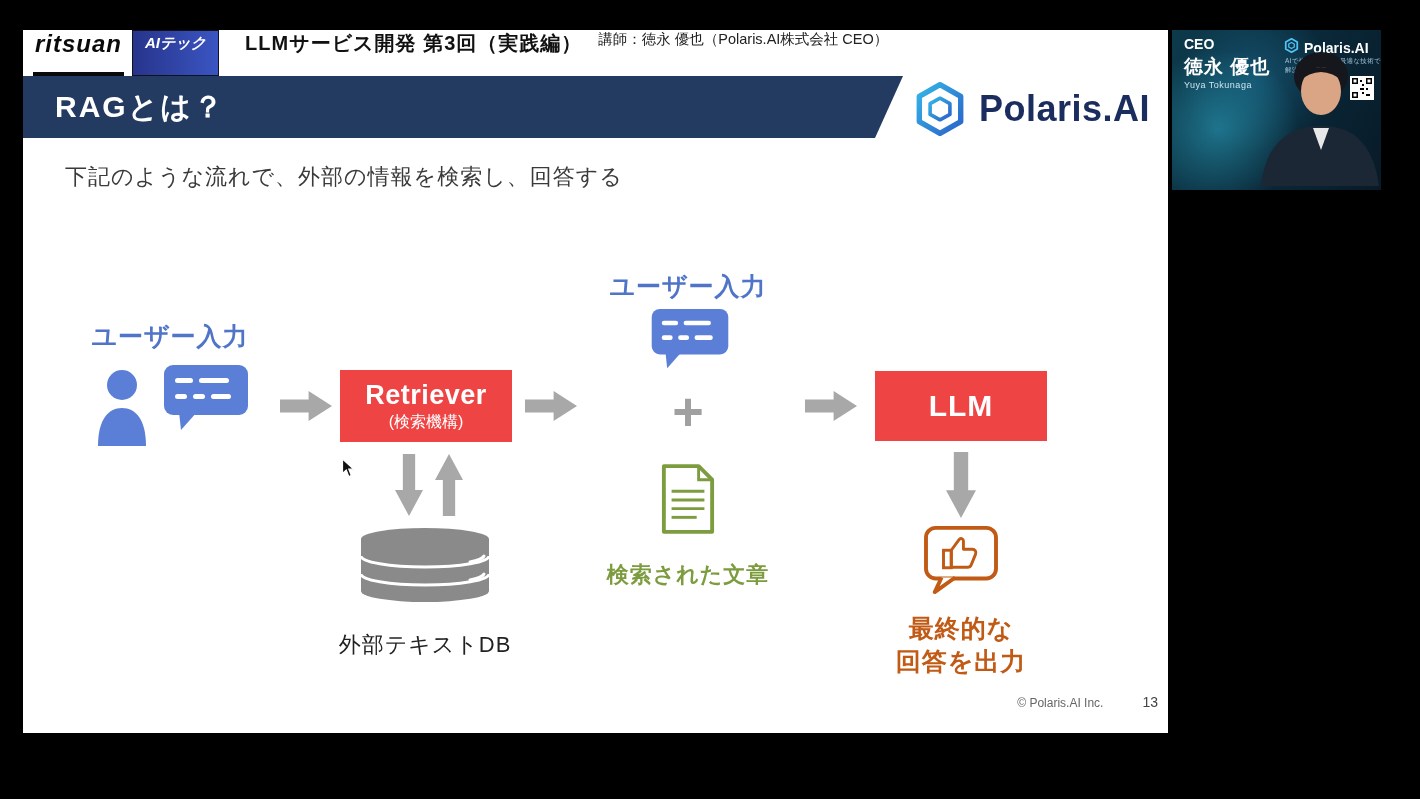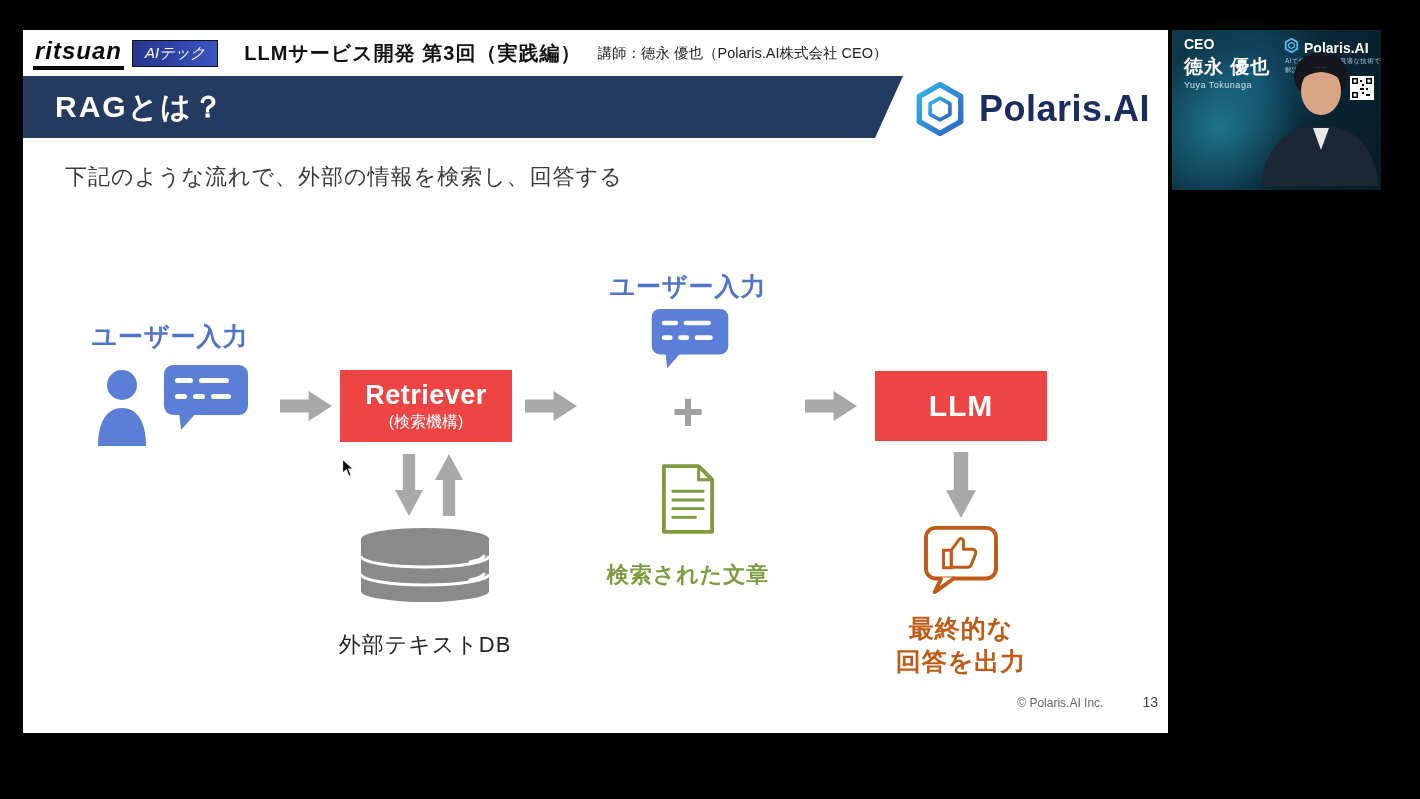--- a/index.html
+++ b/index.html
@@ -14,29 +14,29 @@
 
   
   .slide {
     position:absolute; left:23px; top:30px; width:1145px; height:703px;
     background:#fff; overflow:hidden;
   }
 
   
   .slide-header {
     position:absolute; left:0; top:0; width:100%; height:46px;
-    display:flex; align-items:center; padding-left:10px; background:#fff;
+    display:flex; padding-left:10px; background:#fff;
   }
   .ritsuan-logo {
     font-weight:800; font-style:italic; font-size:24px; letter-spacing:1px;
     color:#0a0a0a; border-bottom:4px solid #0a0a0a; padding:0 2px 1px 2px;
   }
   .ai-badge {
     margin-left:8px; background:linear-gradient(90deg,#27348b,#3a55c2);
-    color:#fff; font-weight:normal; font-style:italic; font-size:15px;
+    color:#fff; font-weight:bold; font-style:italic; font-size:15px;
     padding:3px 12px; border:1px solid #10131f;
   }
   .header-title { margin-left:26px; font-size:20px; font-weight:bold; color:#111; letter-spacing:1px; }
   .header-sub   { margin-left:16px; font-size:14.5px; color:#222; }
 
   
   .banner {
     position:absolute; left:0; top:46px; width:880px; height:62px;
     background:#233a61; display:flex; align-items:center; padding-left:32px;
     clip-path:polygon(0 0, 100% 0, calc(100% - 28px) 100%, 0 100%);

